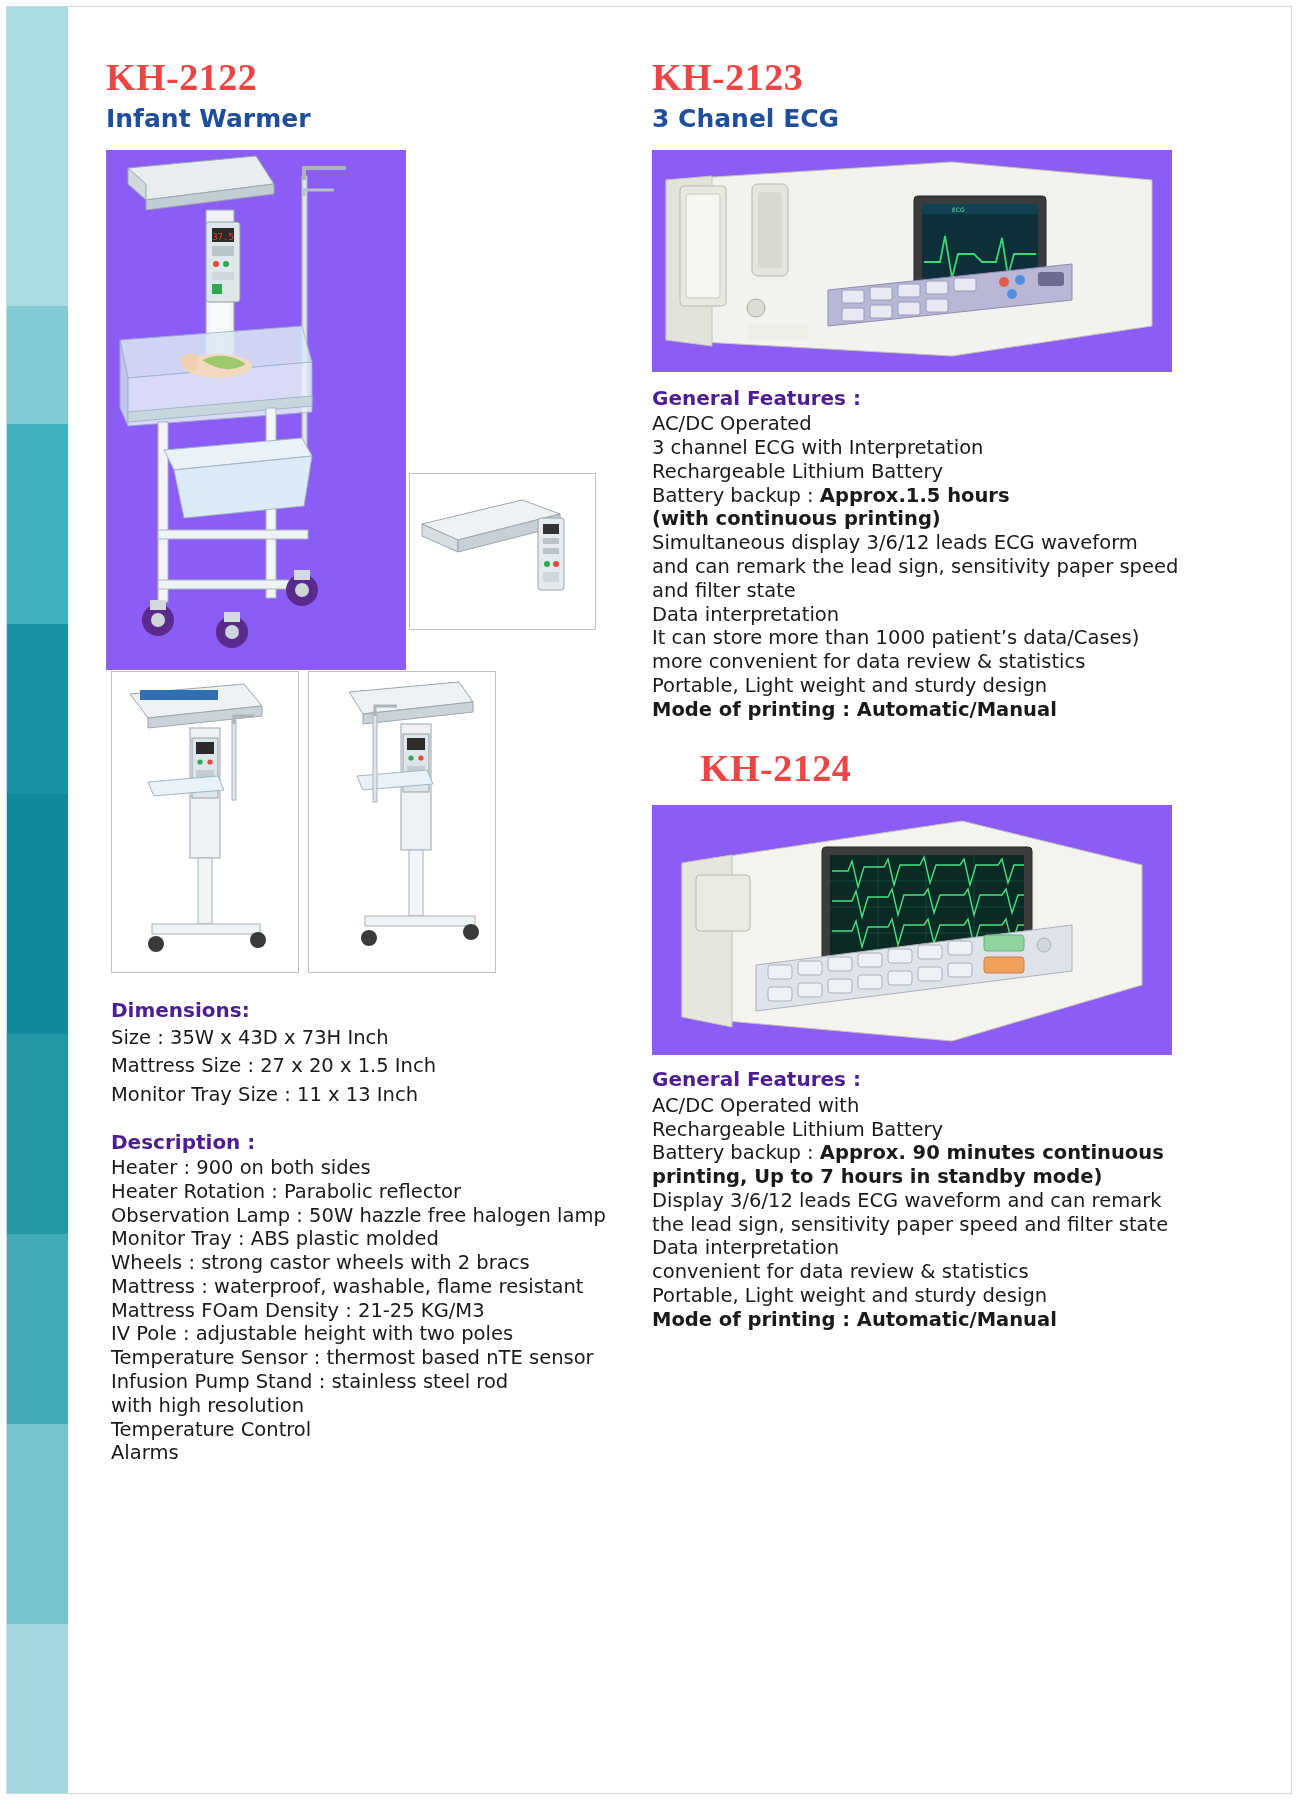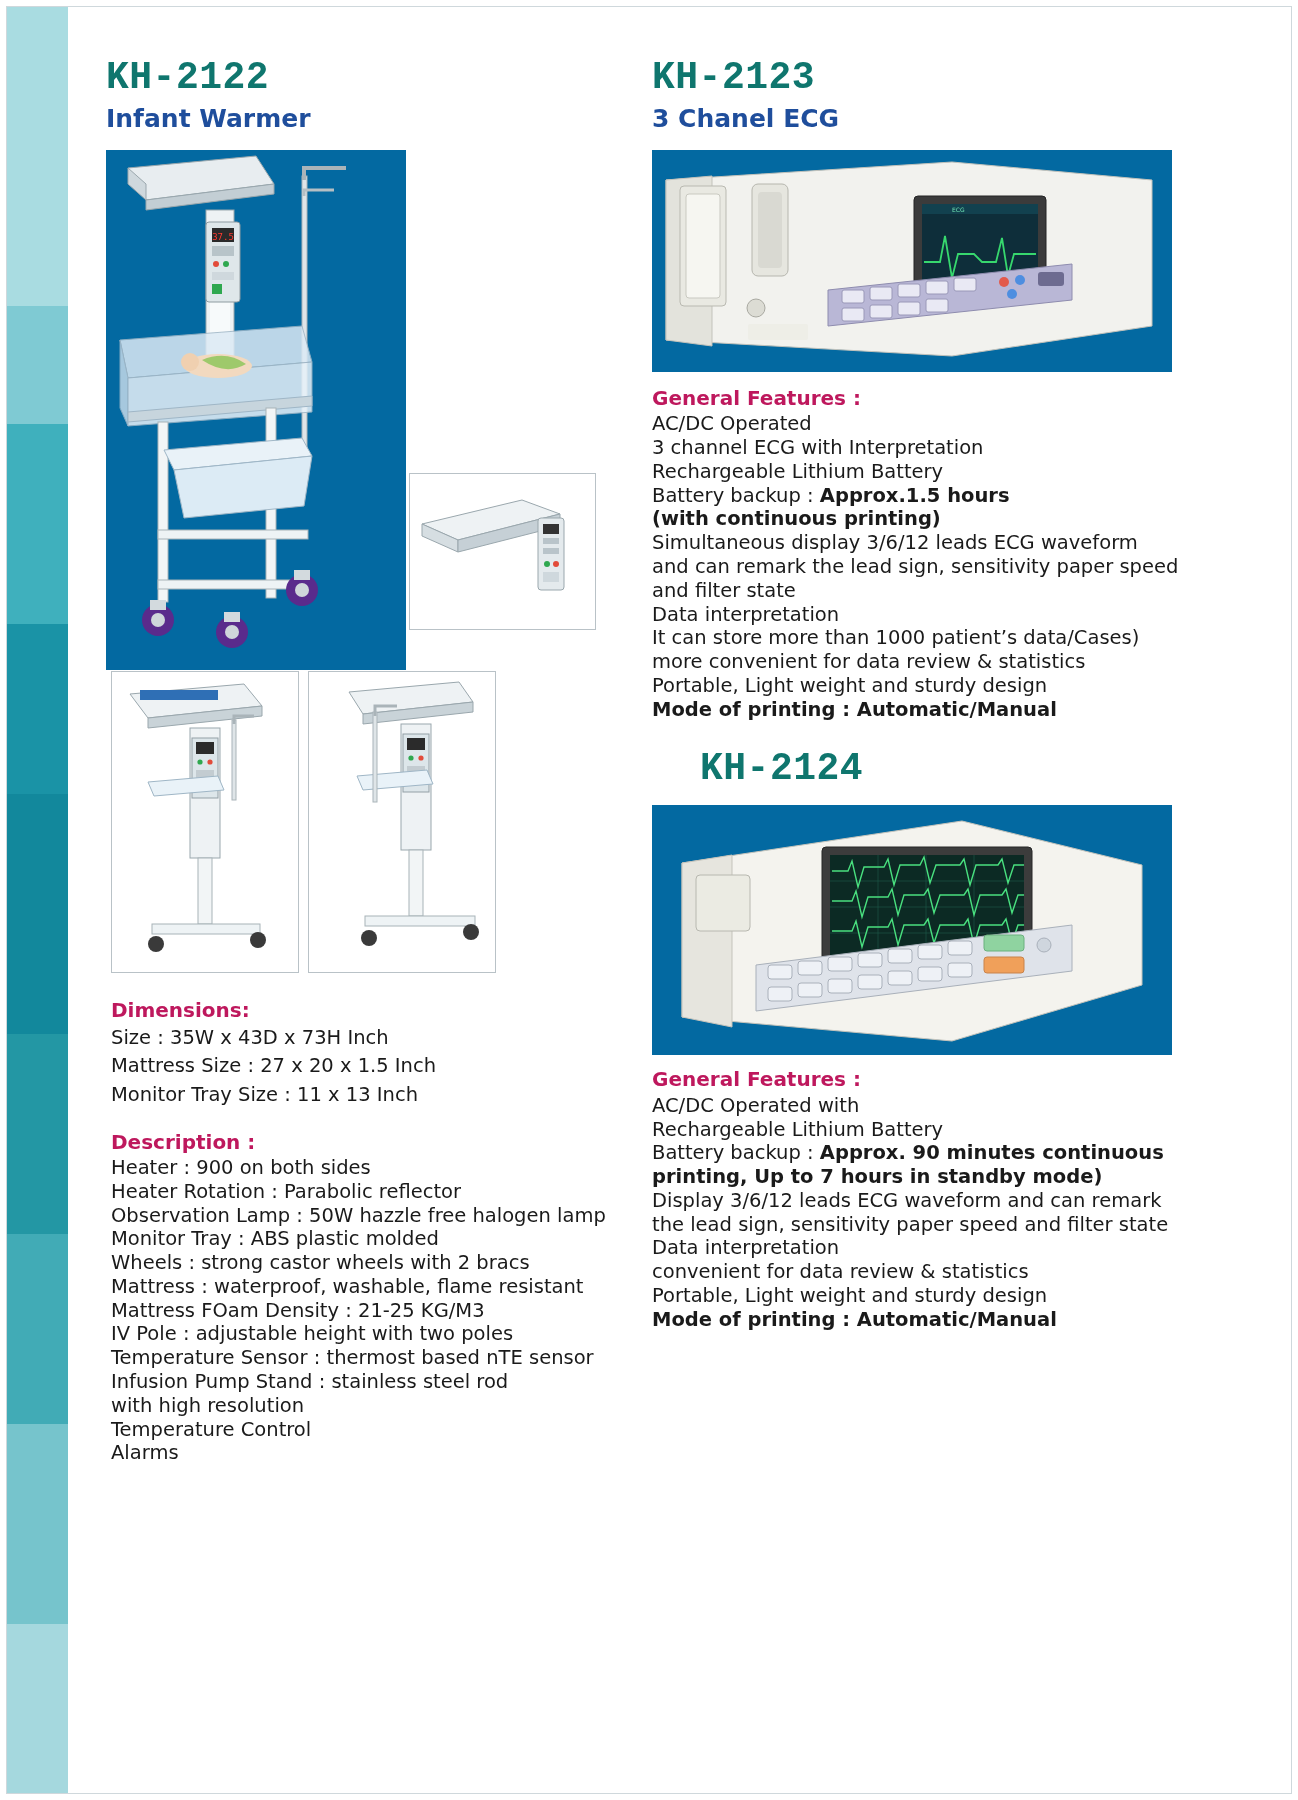--- a/index.html
+++ b/index.html
@@ -21,24 +21,24 @@
   .strip div{width:100%;}
   .page-border{
     position:absolute;left:6px;top:6px;width:1286px;height:1788px;
     border:1px solid #cfd8dc;box-sizing:border-box;pointer-events:none;
   }
   .content{
     position:absolute;left:80px;top:0;width:1210px;height:1800px;
   }
   
   .prod-code{
-    font-family:Liberation Mono, monospace;
+    font-family:Liberation Serif, serif;
     font-weight:bold;
     font-size:38px;
-    color:#0f766e;
+    color:#ef4444;
     letter-spacing:0.5px;
     line-height:1.05;
   }
   .prod-name{
     font-family:"DejaVu Sans", sans-serif;
     font-weight:bold;
     font-size:25px;
     color:#1f4e9c;
     line-height:1.2;
     margin-top:6px;
@@ -51,34 +51,34 @@
     font-family:"DejaVu Sans", sans-serif;
     font-size:19.5px;
     color:#1a1a1a;
     line-height:1.22;
   }
   .body-text b, .bold{font-weight:bold;}
   .sec-title{
     font-family:"DejaVu Sans", sans-serif;
     font-size:20px;
     font-weight:bold;
-    color:#be185d;
+    color:#4c1d95;
     margin-bottom:2px;
   }
   .list p{margin:0;padding:0;}
   .indent{padding-left:24px;}
 
   
   .frame{
     border:1px solid #b9c2c7;
     background:#ffffff;
     position:relative;
     overflow:hidden;
   }
-  .photo{position:relative;overflow:hidden;background:#0369a1;}
+  .photo{position:relative;overflow:hidden;background:#8b5cf6;}
 </style>
 </head>
 <body>
 
 <div class="page">
 
   <div class="strip">
     <div style="height:300px;background:#a9dce1;"></div>
     <div style="height:118px;background:#7fcad3;"></div>
     <div style="height:200px;background:#3fb0bd;"></div>

